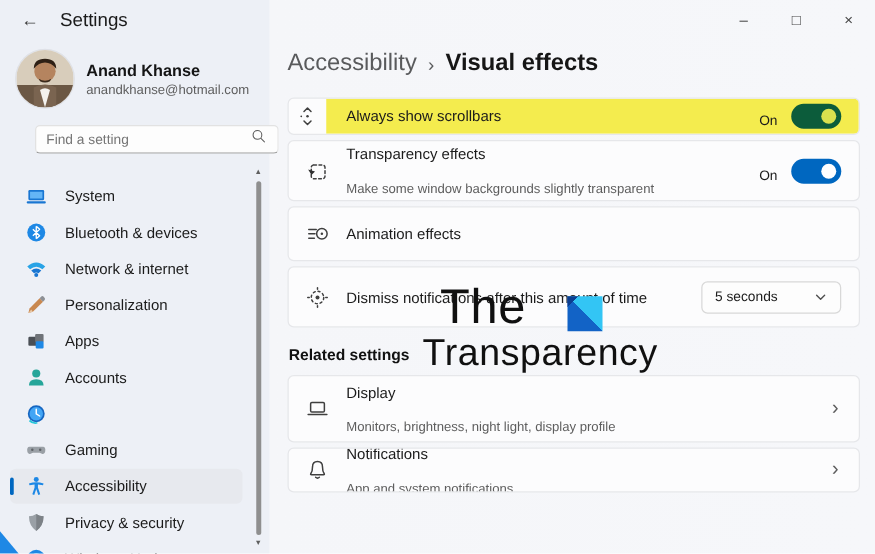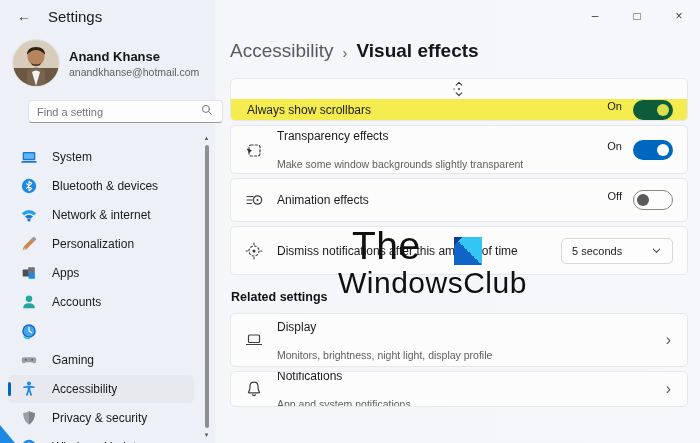--- a/index.html
+++ b/index.html
@@ -51,30 +51,30 @@
   .bc-title { color:#161616; font-weight:bold; }
   .rows { margin-top:16px; display:flex; flex-direction:column; gap:4px; }
   .card {
     background:#fcfcfd; border:1px solid #e6e7ea; border-radius:5px;
     display:flex; align-items:center; overflow:hidden;
   }
   .card .l-ico { width:46px; display:flex; align-items:center; justify-content:center; flex:0 0 auto; }
   .row-label { font-size:12px; color:#1b1b1b; }
   .row-desc { font-size:10.5px; color:#5e5e5e; margin-top:15px; }
   .grow { flex:1; }
-  .ctl { display:flex; align-items:flex-start; gap:11px; margin-right:14px; }
+  .ctl { display:flex; align-items:flex-end; gap:11px; margin-right:14px; }
   .state-lbl { font-size:11px; color:#1b1b1b; }
   
   .toggle { width:40px; height:20px; border-radius:10px; position:relative; cursor:pointer; }
   .toggle.on { background:#0067c0; }
   .toggle.on .knob { position:absolute; right:4px; top:4px; width:12px; height:12px; border-radius:50%; background:#fff; }
   .toggle.off { background:#fdfdfd; border:1px solid #868686; }
   .toggle.off .knob { position:absolute; left:3px; top:3px; width:12px; height:12px; border-radius:50%; background:#5a5a5a; }
   
-  .row-hl { height:43px;flex-direction:column; }
+  .row-hl { height:30px; }
   .hl-zone { flex:1; align-self:stretch; background:#f4ec4e; display:flex; align-items:center; padding-left:16px; }
   .row-hl .l-ico { width:30px; }
   .row-hl .ctl { margin-right:14px; }
   .hl-zone .toggle.on { background:#0c5c3b; }
   .hl-zone .toggle.on .knob { background:#d9e04e; }
   .row-2 { height:49px; } .row-3 { height:44px; } .row-4 { height:49px; }
   
   .dropdown {
     width:112px; height:26px; background:#fdfdfd; border:1px solid #d8d8d8; border-radius:5px;
     display:flex; align-items:center; padding:0 10px; margin-right:14px; cursor:pointer; font-size:11px; color:#1b1b1b;
@@ -315,26 +315,20 @@
       <div class="card row-3">
         <div class="l-ico">
           <svg width="20" height="20" viewBox="0 0 20 20">
               <path d="M3 6.5 H9 M3 10 H8 M3 13.5 H7.5" class="ico-stroke"></path>
               <circle cx="13.5" cy="10" r="4.2" class="ico-stroke"></circle>
               <circle cx="13.5" cy="10" r="1" fill="#3f3f3f"></circle>
             </svg>
         </div>
         <div class="row-label">Animation effects</div>
         <span class="grow"></span>
-        <span class="ctl">
-          <span class="state-lbl">Off</span>
-          <span class="toggle off">
-              <span class="knob"></span>
-            </span>
-        </span>
       </div>
 
       <div class="card row-4">
         <div class="l-ico">
           <svg width="20" height="20" viewBox="0 0 20 20">
               <circle cx="10" cy="10" r="5" class="ico-stroke" stroke-dasharray="1.6 2.3"></circle>
               <circle cx="10" cy="10" r="1.6" fill="#3f3f3f"></circle>
               <path d="M10 2.2 V3.4 M10 16.6 V17.8 M2.2 10 H3.4 M16.6 10 H17.8" class="ico-stroke"></path>
             </svg>
         </div>
@@ -379,18 +373,18 @@
           <div class="row-desc">App and system notifications</div>
         </div>
         <span class="grow"></span>
         <span class="chev">›</span>
       </div>
     </div>
   </div>
 
   <div class="watermark">
     <div class="wm1">The</div>
-    <div class="wm2">WindowsClub</div>
+    <div class="wm2">Transparency</div>
     <div class="wm-logo"></div>
   </div>
   <div class="corner-wedge"></div>
 
 </div>
 
 </body></html>

